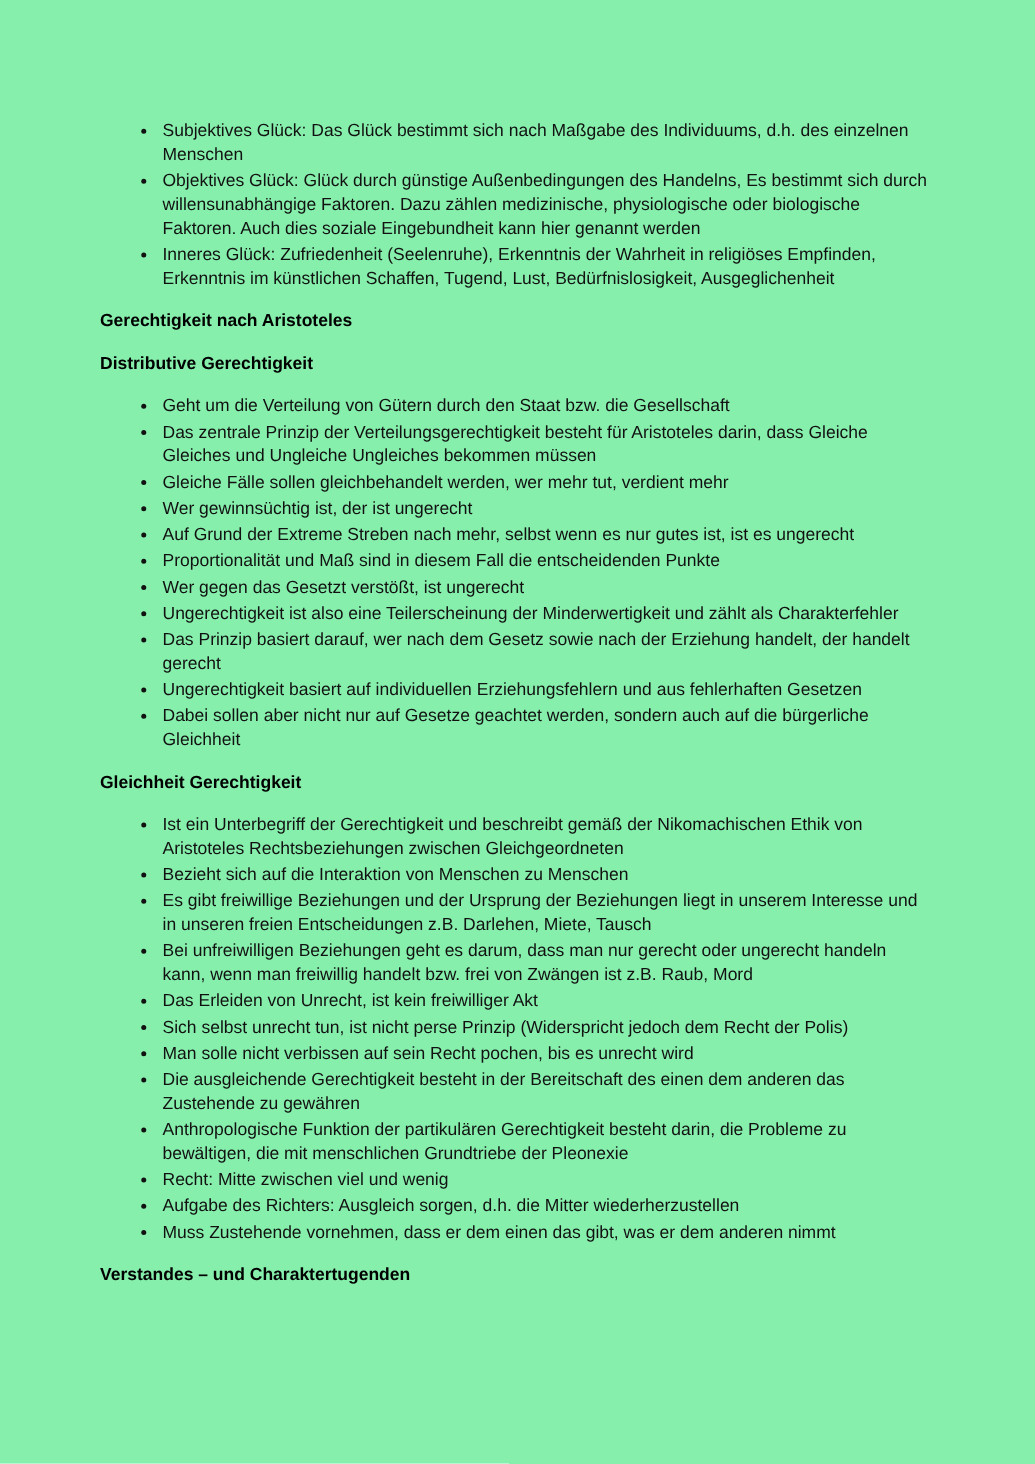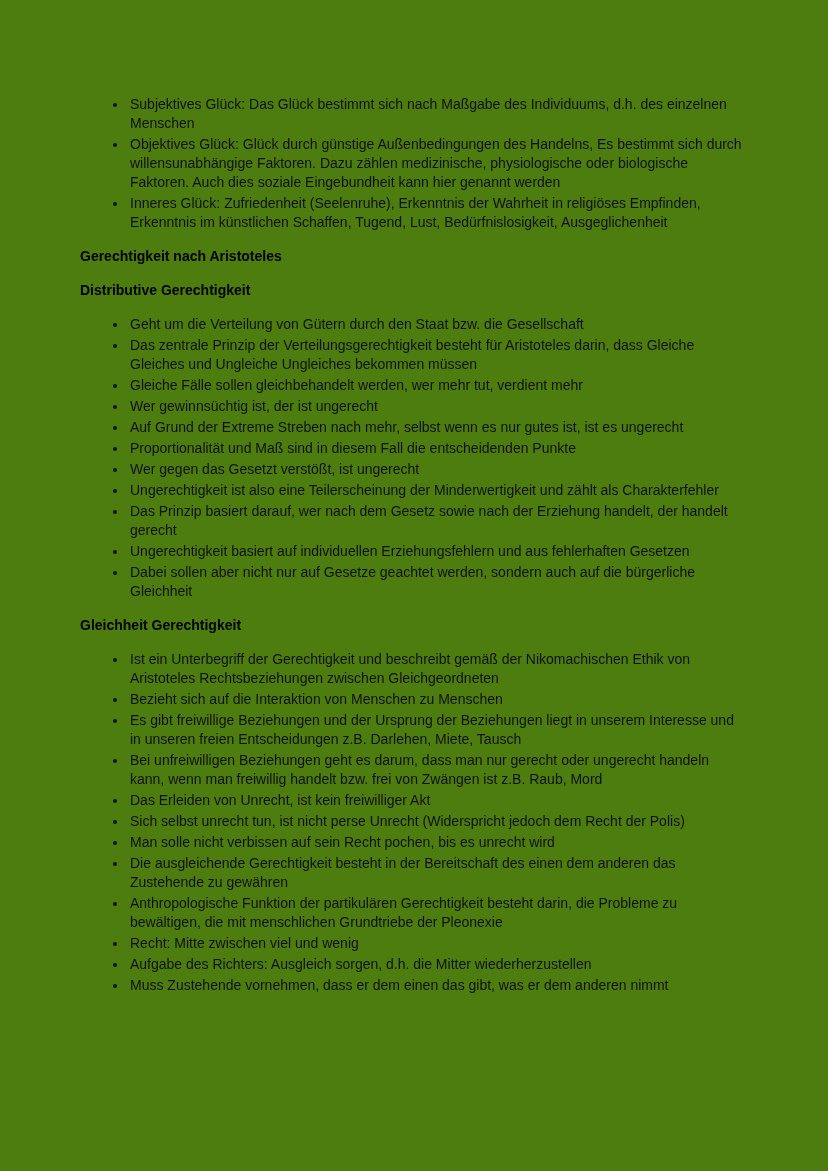--- a/index.html
+++ b/index.html
@@ -4,21 +4,21 @@
 <style>
   html, body {
     margin: 0;
     padding: 0;
     background: #ffffff;
   }
   .page {
     position: relative;
     width: 828px;
     height: 1171px;
-    background: #4d7c0f;
+    background: #86efac;
     overflow: hidden;
     font-family: "Liberation Sans", sans-serif;
     font-size: 14px;
     line-height: 19px;
     color: #111111;
   }
   .content {
     padding: 95px 82px 0 80px;
   }
   .heading {
@@ -64,22 +64,23 @@
         <li>Ungerechtigkeit basiert auf individuellen Erziehungsfehlern und aus fehlerhaften Gesetzen</li>
         <li>Dabei sollen aber nicht nur auf Gesetze geachtet werden, sondern auch auf die bürgerliche Gleichheit</li>
       </ul>
       <h2 class="heading">Gleichheit Gerechtigkeit</h2>
       <ul class="bullet-list">
         <li>Ist ein Unterbegriff der Gerechtigkeit und beschreibt gemäß der Nikomachischen Ethik von Aristoteles Rechtsbeziehungen zwischen Gleichgeordneten</li>
         <li>Bezieht sich auf die Interaktion von Menschen zu Menschen</li>
         <li>Es gibt freiwillige Beziehungen und der Ursprung der Beziehungen liegt in unserem Interesse und in unseren freien Entscheidungen z.B. Darlehen, Miete, Tausch</li>
         <li>Bei unfreiwilligen Beziehungen geht es darum, dass man nur gerecht oder ungerecht handeln kann, wenn man freiwillig handelt bzw. frei von Zwängen ist z.B. Raub, Mord</li>
         <li>Das Erleiden von Unrecht, ist kein freiwilliger Akt</li>
-        <li>Sich selbst unrecht tun, ist nicht perse Unrecht (Widerspricht jedoch dem Recht der Polis)</li>
+        <li>Sich selbst unrecht tun, ist nicht perse Prinzip (Widerspricht jedoch dem Recht der Polis)</li>
         <li>Man solle nicht verbissen auf sein Recht pochen, bis es unrecht wird</li>
         <li>Die ausgleichende Gerechtigkeit besteht in der Bereitschaft des einen dem anderen das Zustehende zu gewähren</li>
         <li>Anthropologische Funktion der partikulären Gerechtigkeit besteht darin, die Probleme zu bewältigen, die mit menschlichen Grundtriebe der Pleonexie</li>
         <li>Recht: Mitte zwischen viel und wenig</li>
         <li>Aufgabe des Richters: Ausgleich sorgen, d.h. die Mitter wiederherzustellen</li>
         <li>Muss Zustehende vornehmen, dass er dem einen das gibt, was er dem anderen nimmt</li>
       </ul>
+      <h2 class="heading">Verstandes – und Charaktertugenden</h2>
     </div>
 </div>
 
 </body></html>

